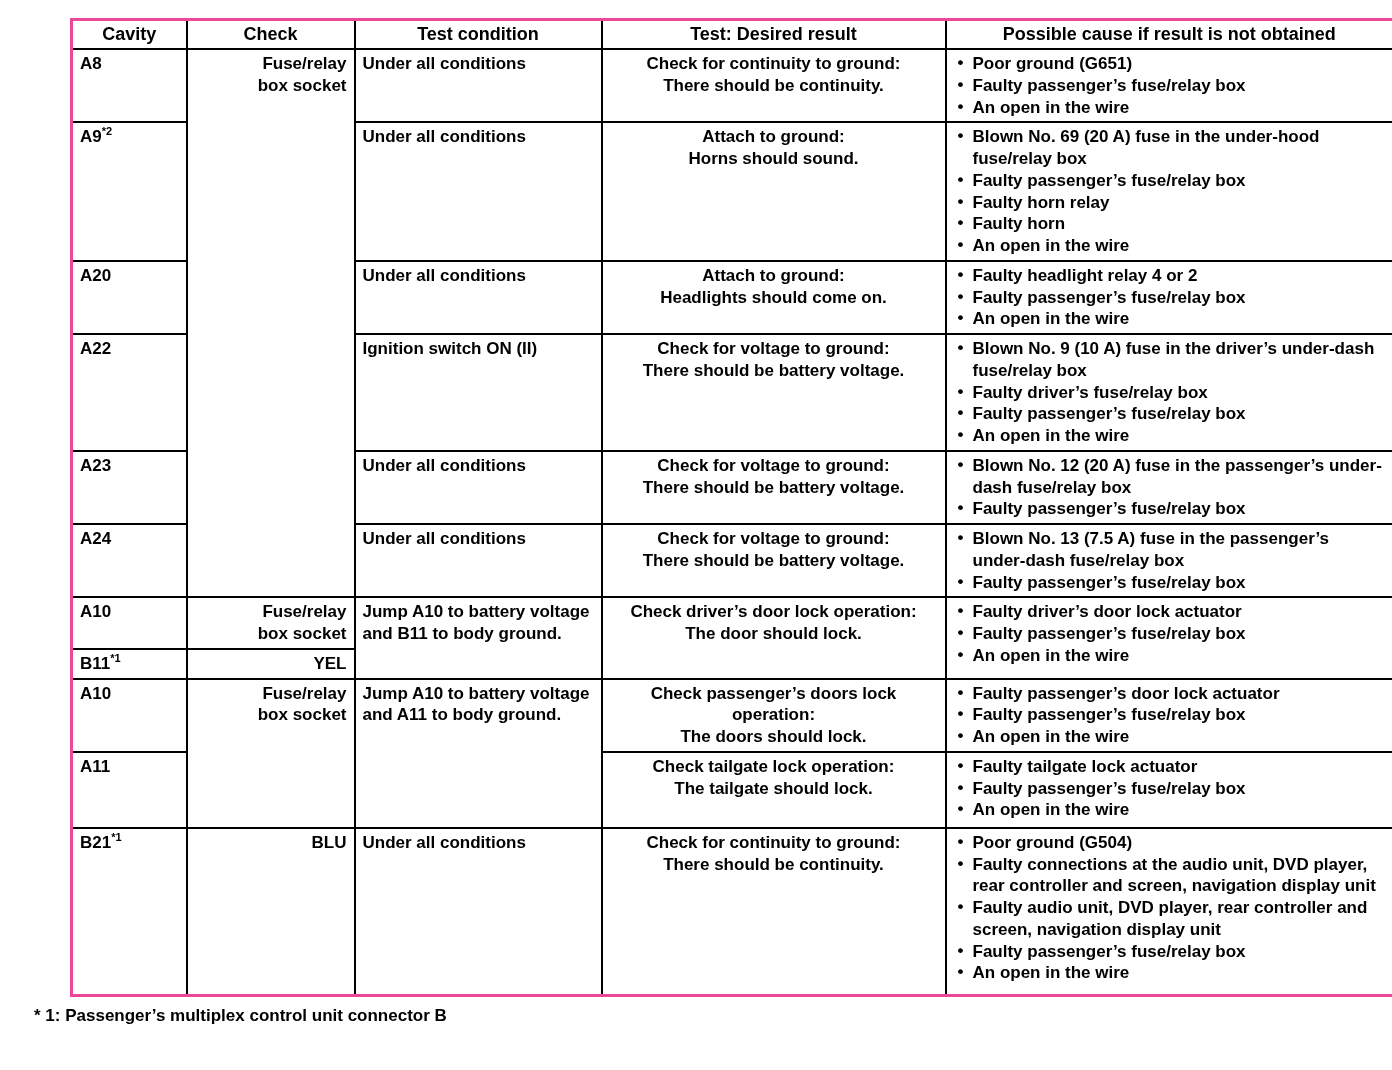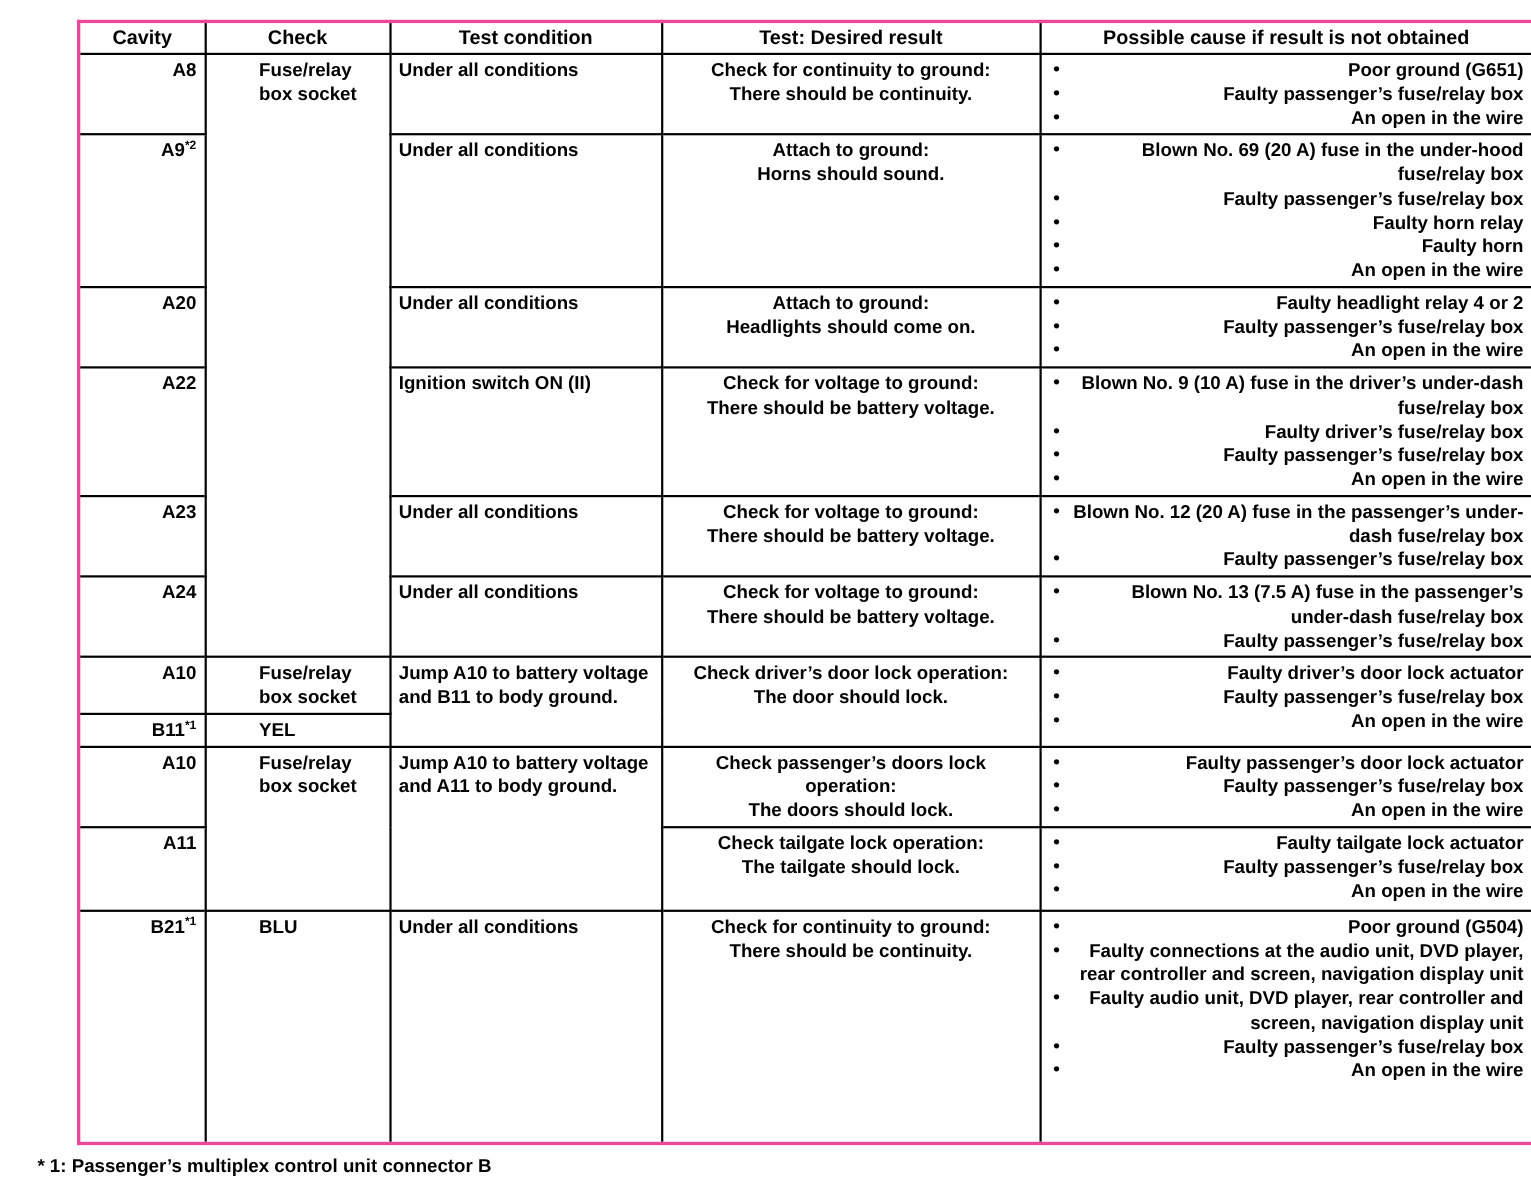--- a/index.html
+++ b/index.html
@@ -31,25 +31,25 @@
     font-size: 17px;
     font-weight: bold;
     line-height: 1.28;
   }
   th {
     text-align: center;
     font-size: 18px;
     padding: 2px 4px;
     height: 28px;
   }
-  td.cav  { text-align: right; }
-  td.wire { text-align: left; padding-left: 48px; }
+  td.cav  { text-align: left; }
+  td.wire { text-align: right; padding-left: 48px; }
   td.cond { white-space: pre-line; }
   td.res  { white-space: pre-line; text-align: center; }
-  ul.causes { margin: 0; padding: 0; list-style: none; text-align: right; }
+  ul.causes { margin: 0; padding: 0; list-style: none; }
   ul.causes li { position: relative; padding-left: 19px; }
   ul.causes li::before { content: "\2022"; position: absolute; left: 4px; top: -1px; }
   sup { font-size: 11px; line-height: 0; }
   .footnotes {
     margin-top: 7px;
     font-size: 17px;
     font-weight: bold;
     line-height: 1.45;
   }
 </style>
@@ -204,21 +204,21 @@
 The tailgate should lock.</td>
         <td>
             <ul class="causes">
               <li>Faulty tailgate lock actuator</li>
               <li>Faulty passenger’s fuse/relay box</li>
               <li>An open in the wire</li>
             </ul>
           </td>
       </tr>
 
-      <tr style="height:212px">
+      <tr style="height:168px">
         <td class="cav"><span>B21</span><sup>*1</sup></td>
         <td class="wire">BLU</td>
         <td class="cond">Under all conditions</td>
         <td class="res">Check for continuity to ground:
 There should be continuity.</td>
         <td>
             <ul class="causes">
               <li>Poor ground (G504)</li>
               <li>Faulty connections at the audio unit, DVD player, rear controller and screen, navigation display unit</li>
               <li>Faulty audio unit, DVD player, rear controller and screen, navigation display unit</li>

